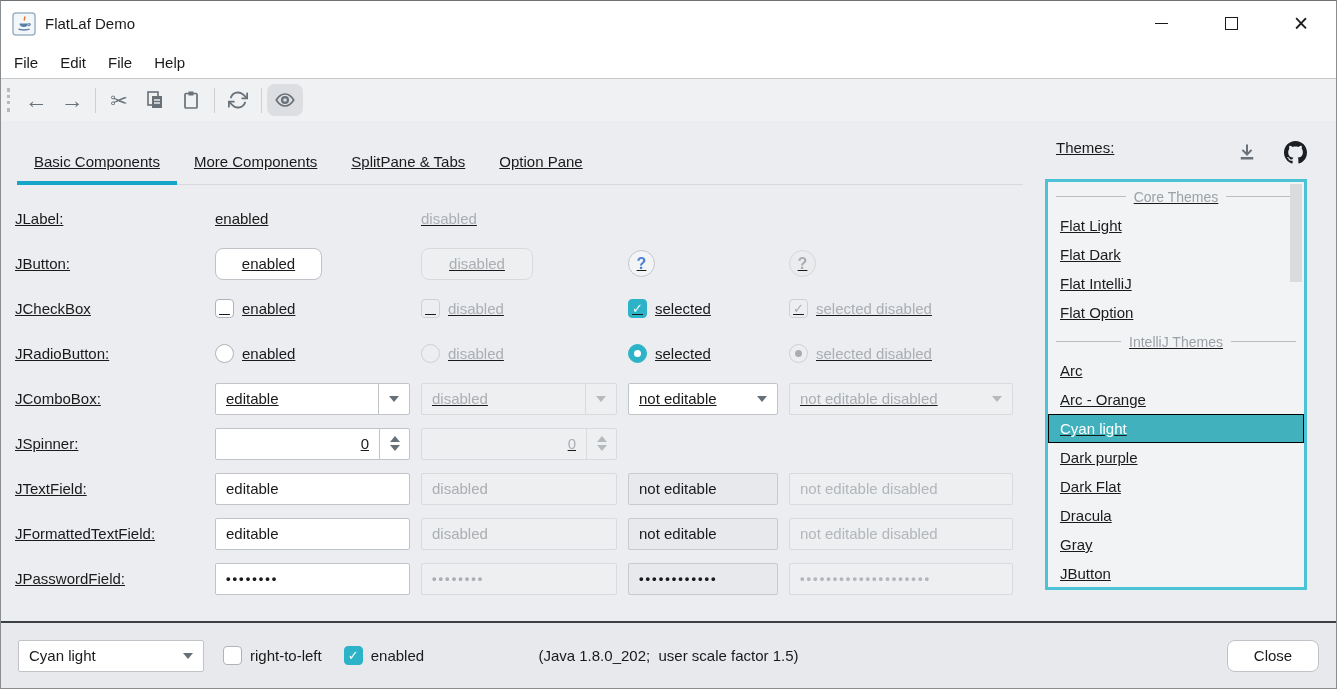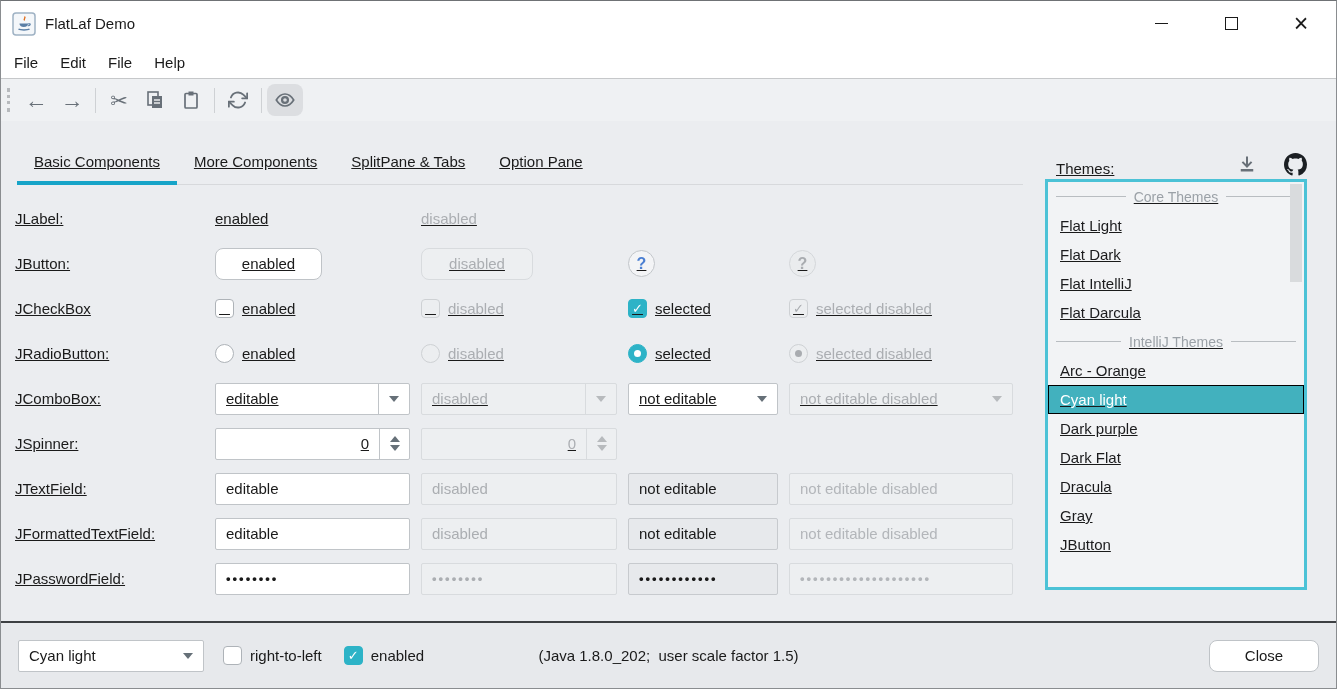--- a/index.html
+++ b/index.html
@@ -90,37 +90,37 @@
   .spinner.disabled .tri-down-s { border-top-color: #b7babd; }
 
   .tf { height: 32px; width: 100%; border: 1px solid #c0c4c8; border-radius: 2px; background: #fff; padding: 0 10px; font: inherit; color: #1a1a1a; outline: none; }
   .tf.disabled { background: #edeff1; border-color: #d8dbde; color: #abaeb2; }
   .tf.noteditable { background: #e7e9ec; border-color: #c7cace; color: #1a1a1a; }
   .tf.noteditable.disabled { background: #edeff1; border-color: #d8dbde; color: #b3b6ba; }
   .pwd { letter-spacing: 2px; font-size: 13px; font-weight: 700; }
 
   
   .themes-panel { flex: 0 0 297px; width: 297px; display: flex; flex-direction: column; }
-  .themes-header { height: 38px; margin-top: 18px; display: flex; align-items: flex-end; padding: 0 27px 0 17px; gap: 20px; }
+  .themes-header { height: 38px; margin-top: 18px; display: flex; align-items: flex-start; padding: 0 27px 0 17px; gap: 20px; }
   .themes-header .spacer { flex: 1; }
   .hicon { width: 28px; height: 26px; display: flex; align-items: center; justify-content: center; }
   .themes-list { position: relative; margin: 2px 29px 0 6px; width: 262px; height: 411px; background: #f2f3f5; border: 3px solid var(--focus-ring, #4cc2d6); overflow: hidden; }
   .list-sep { height: 29px; display: flex; align-items: center; gap: 8px; padding: 0 8px; color: #9ba1a7; font-size: 14px; }
   .list-sep .line { flex: 1; height: 1px; background: #b9bdc1; }
   .list-item { height: 29px; display: flex; align-items: center; padding: 0 12px; color: #1b1b1d; }
   .list-item.selected { background: var(--selection-bg, #42b1be); color: #fff; outline: 1px solid var(--selection-border, #000); outline-offset: -1px; }
   .vthumb { position: absolute; top: 2px; right: 2px; width: 12px; height: 98px; background: #d9dbdd; }
 
   
   .bottombar { flex: 0 0 67px; border-top: 2px solid var(--dark-separator, #3d4043); background: #e7e9ec; display: flex; align-items: center; padding: 0 17px; position: relative; }
   .bottom-combo { width: 186px; }
   .bb-check { margin-left: 19px; }
   .bb-check2 { margin-left: 22px; }
   .status-text { position: absolute; left: 50%; transform: translateX(-50%); white-space: pre; }
-  .close-btn { margin-left: auto; width: 110px; height: 32px; background: #fff; border: 1px solid #bfc3c7; border-radius: 8px; display: flex; align-items: center; justify-content: center; }
+  .close-btn { margin-left: auto; width: 92px; height: 32px; background: #fff; border: 1px solid #bfc3c7; border-radius: 8px; display: flex; align-items: center; justify-content: center; }
 </style>
 </head>
 <body>
 
 <div class="window">
 
   <div class="titlebar">
     <span class="app-icon">
       <svg width="24" height="24" viewBox="0 0 24 24">
         <rect x="1" y="1" width="22" height="22" rx="3" fill="#f4f7fa" stroke="#9fb2c4" stroke-width="1.5"></rect>
@@ -365,26 +365,27 @@
       </div>
       <div class="themes-list">
         <div class="list-sep">
             <span class="line"></span>
             <span>Core Themes</span>
             <span class="line"></span>
           </div>
         <div class="list-item">Flat Light</div>
         <div class="list-item">Flat Dark</div>
         <div class="list-item">Flat IntelliJ</div>
-        <div class="list-item">Flat Darcula</div>
+        <div class="list-item">Flat Option</div>
         <div class="list-sep">
             <span class="line"></span>
             <span>IntelliJ Themes</span>
             <span class="line"></span>
           </div>
+        <div class="list-item">Arc</div>
         <div class="list-item">Arc - Orange</div>
         <div class="list-item selected">Cyan light</div>
         <div class="list-item">Dark purple</div>
         <div class="list-item">Dark Flat</div>
         <div class="list-item">Dracula</div>
         <div class="list-item">Gray</div>
         <div class="list-item">JButton</div>
         <div class="vthumb"></div>
       </div>
     </div>

